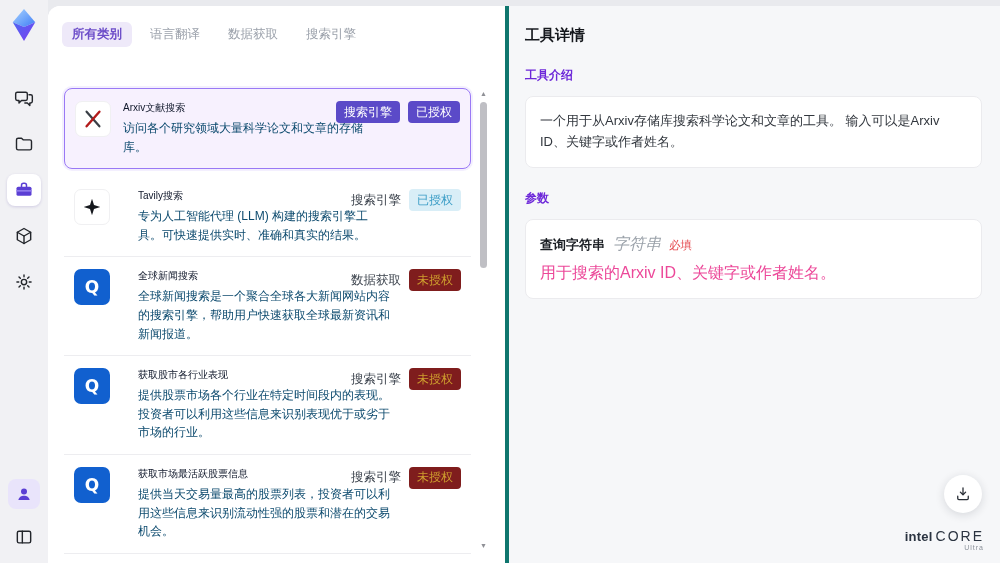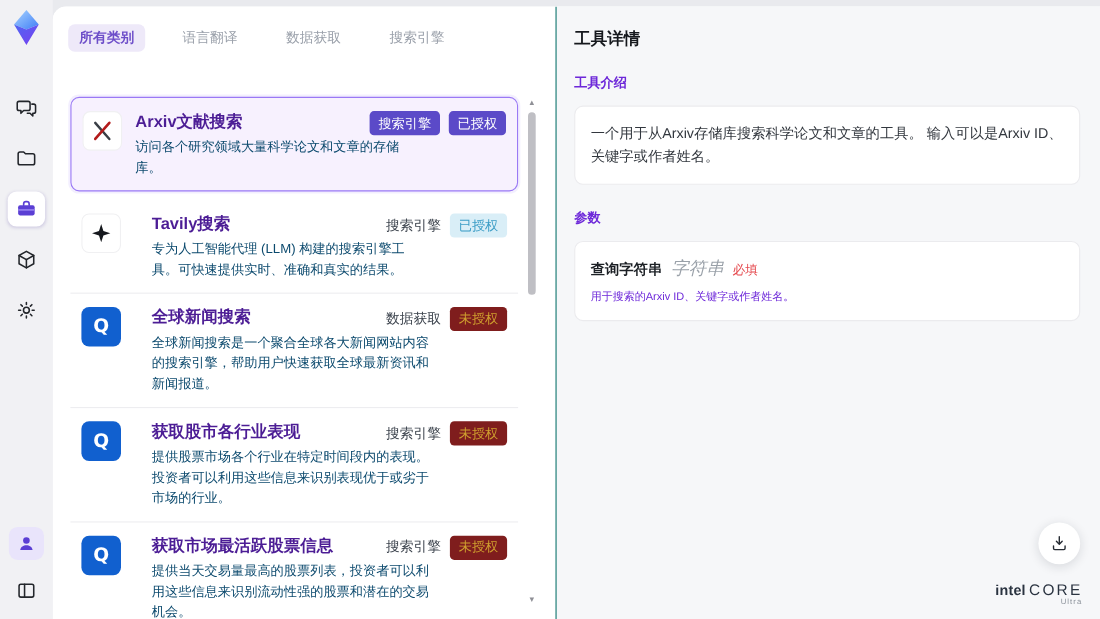--- a/index.html
+++ b/index.html
@@ -20,39 +20,39 @@
   .rail-bottom { position:absolute; bottom:10px; left:0; width:48px;
     display:flex; flex-direction:column; align-items:center; gap:12px; }
   .user-chip { width:32px; height:30px; border-radius:8px; background:#e9e4fb;
     display:flex; align-items:center; justify-content:center; }
 
   
   .content { position:absolute; left:48px; top:6px; right:0; bottom:0;
     background:#ffffff; border-top-left-radius:12px; overflow:hidden; }
   .pane-left { position:absolute; left:0; top:0; width:457px; bottom:0; background:#fff; }
   .pane-right { position:absolute; left:457px; right:0; top:0; bottom:0;
-    background:#f6f7f9; border-left:1px solid #0f766e; }
+    background:#f6f7f9; border-left:4px solid #0f766e; }
 
   
   .lp-title { font-size:15px; font-weight:bold; color:#15181d; margin:20px 0 0 18px; }
-  .tabs { display:flex; gap:24px; margin:16px 0 10px 14px; align-items:center; }
+  .tabs { display:flex; gap:8px; margin:16px 0 10px 14px; align-items:center; }
   .tab { font-size:12.5px; color:#9aa0aa; padding:4px 10px; border-radius:6px; cursor:pointer; white-space:nowrap; }
   .tab.active { background:#eee9f9; color:#6d4ec9; font-weight:bold; }
 
   .tool-list { position:absolute; left:16px; right:34px; top:82px; bottom:0; }
   .card { position:relative; display:flex; gap:12px; padding:12px 10px 12px 10px; }
   .card.selected { background:#f7f1fe; border:1.5px solid #9a79f5; border-radius:8px;
     box-shadow:0 0 0 2px rgba(154,121,245,.12); margin-bottom:8px; }
   .card.row { border-bottom:1px solid #ededf0;gap:28px; }
   .tile { flex:0 0 36px; width:36px; height:36px; border-radius:7px; display:flex;
     align-items:center; justify-content:center; background:#ffffff; border:1px solid #f0f0f2; }
   .tile.blue { background:#1160cf; border:none; }
   .tile .qletter { color:#fff; font-weight:bold; font-size:17px; font-family:"DejaVu Sans",sans-serif; }
   .card-body { flex:1 1 auto; max-width:252px; }
-  .card-title { font-size:15px; font-weight:bold; color:#4c1d95; margin-bottom:4px; }
+  .card-title { font-size:10px; font-weight:normal; color:#0f172a; margin-bottom:4px; }
   .card-desc { font-size:12px; line-height:1.55; color:#0c4a6e; }
   .card-badges { position:absolute; right:10px; top:12px; display:flex; gap:8px; align-items:center; }
   .badge { font-size:12px; padding:2.5px 8px; border-radius:4px; white-space:nowrap; }
   .badge.solid { background:#5b4ac8; color:#ffffff; }
   .cat { font-size:12.5px; color:#3c434d; white-space:nowrap; }
   .badge.blue { background:#d9eef7; color:#3b9dc6; }
   .badge.yellow { background:#7f1d1d; color:#cf9f2e; }
 
   
   .sbar { position:absolute; right:17px; top:84px; bottom:14px; width:9px; }
@@ -65,21 +65,21 @@
   .dp-inner { padding:20px 18px 0 16px; }
   .dp-title { font-size:15px; font-weight:bold; color:#15181d; }
   .dp-section { font-size:12px; font-weight:bold; color:#6d28d9; margin-top:22px; }
   .dp-box { background:#ffffff; border:1px solid #ebebee; border-radius:8px;
     margin-top:12px; padding:14px 14px; }
   .dp-box .intro { font-size:13px; color:#32373e; line-height:1.6; }
   .param-head { display:flex; align-items:baseline; gap:8px; }
   .param-name { font-size:13px; font-weight:bold; color:#1c2025; }
   .param-type { font-size:16px; color:#9aa1a9;font-style:italic; }
   .param-req { font-size:11.5px; color:#e5484d; }
-  .param-desc { font-size:10px; color:#6d28d9; margin-top:8px; }
+  .param-desc { font-size:16px; color:#ec4899; margin-top:8px; }
 
   
   .fab { position:absolute; right:18px; bottom:50px; width:38px; height:38px; border-radius:50%;
     background:#ffffff; box-shadow:0 2px 10px rgba(20,25,40,.14); display:flex;
     align-items:center; justify-content:center; cursor:pointer; }
   .fab svg { width:18px; height:18px; stroke:#262b33; stroke-width:1.7; fill:none;
     stroke-linecap:round; stroke-linejoin:round; }
   .brand { position:absolute; right:16px; bottom:12px; text-align:right; color:#2a3340;
     line-height:1.05; user-select:none; }
   .brand .l1 { font-size:13px; }

